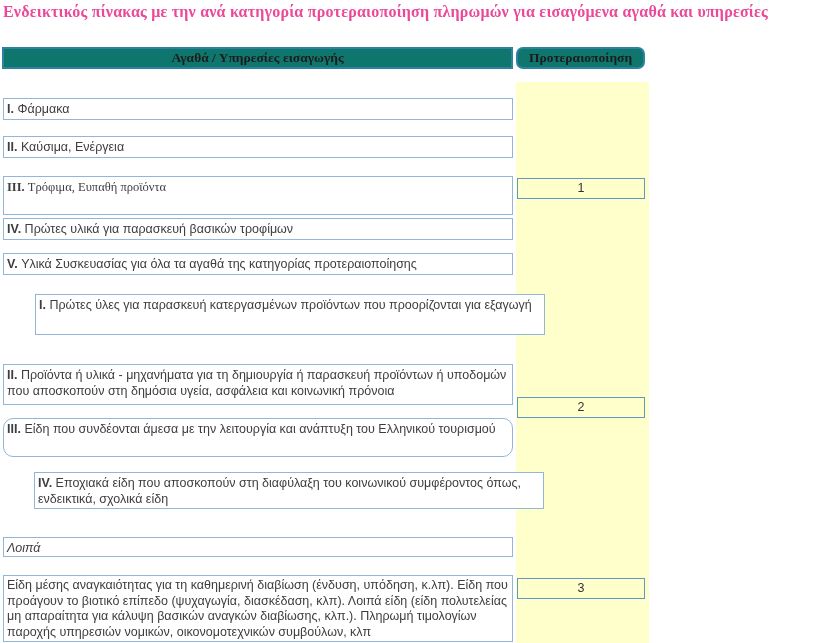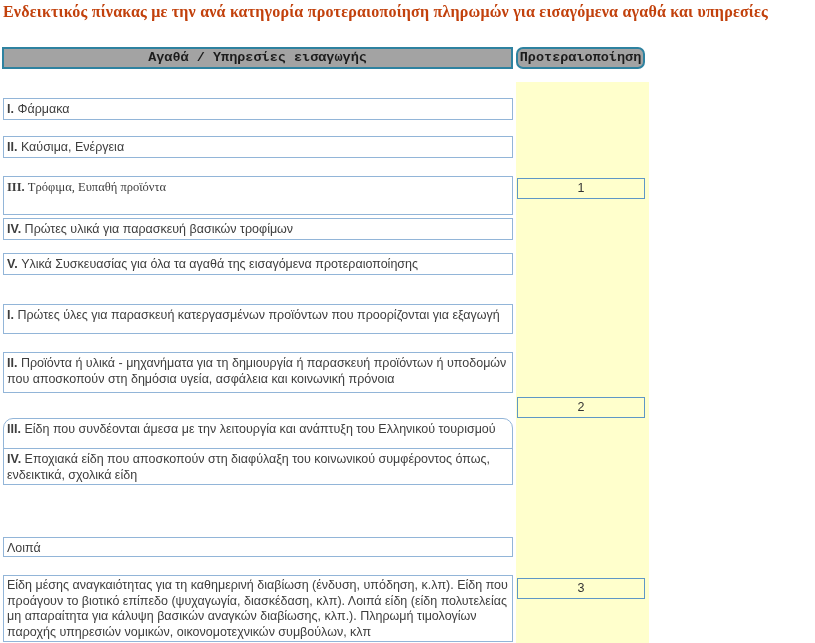--- a/index.html
+++ b/index.html
@@ -11,31 +11,31 @@
     overflow: hidden;
     font-family: "Liberation Sans", sans-serif;
   }
   .title {
     position: absolute;
     left: 3px; top: 3px;
     font-family: "Liberation Serif", serif;
     font-weight: bold;
     font-size: 16px;
     letter-spacing: 0.2px;
-    color: #c2410c;
+    color: #ec4899;
     white-space: nowrap;
   }
   .hdr {
     position: absolute;
     top: 47px;
     height: 22px;
     box-sizing: border-box;
     border: 2px solid #2e82a0;
-    background: #a3a3a3;
-    font-family: Liberation Mono, monospace;
+    background: #0f766e;
+    font-family: Liberation Serif, serif;
     font-weight: bold;
     font-size: 13.5px;
     color: #1c1c1c;
     text-align: center;
     line-height: 18px;
     overflow: hidden;
   }
   .hdr-goods   { left: 2px;   width: 511px; }
   .hdr-priority{ left: 516px; width: 129px; border-radius: 7px; }
   .band {
@@ -55,25 +55,25 @@
     color: #3d3d3d;
     padding: 2px 4px 8px 3px;
     overflow: hidden;
   }
   .box b { font-weight: bold; }
   .r1  { top:  98px; height: 22px; }
   .r2  { top: 136px; height: 22px; }
   .r3  { top: 176px; height: 39px; font-family: Liberation Serif, serif; }
   .r4  { top: 218px; height: 22px; }
   .r5  { top: 253px; height: 22px; }
-  .r6  { top: 304px; height: 30px; }
-  .r7  { top: 352px; height: 41px; }
+  .r6  { top: 294px; height: 41px; margin-left: 32px; }
+  .r7  { top: 364px; height: 41px; }
   .r8  { top: 418px; height: 39px; border-radius: 10px; }
-  .r9  { top: 448px; height: 37px; }
-  .r10 { top: 537px; height: 20px; }
+  .r9  { top: 472px; height: 37px; margin-left: 31px; }
+  .r10 { top: 537px; height: 20px; font-style: italic; }
   .r11 { top: 575px; height: 67px; line-height: 15.5px; }
   .pri {
     position: absolute;
     left: 517px;
     width: 128px;
     height: 21px;
     box-sizing: border-box;
     border: 1px solid #5f97c6;
     text-align: center;
     font-size: 12.5px;
@@ -102,21 +102,21 @@
   <div class="band" style="background: rgb(255, 255, 204);"></div>
 
   <div class="box r1"><b>I.</b><span> Φάρμακα</span></div>
 
   <div class="box r2"><b>II.</b><span> Καύσιμα, Ενέργεια</span></div>
 
   <div class="box r3"><b>III.</b><span> Τρόφιμα, Ευπαθή προϊόντα</span></div>
 
   <div class="box r4"><b>IV.</b><span> Πρώτες υλικά για παρασκευή βασικών τροφίμων</span></div>
 
-  <div class="box r5"><b>V.</b><span> Υλικά Συσκευασίας για όλα τα αγαθά της εισαγόμενα προτεραιοποίησης</span></div>
+  <div class="box r5"><b>V.</b><span> Υλικά Συσκευασίας για όλα τα αγαθά της κατηγορίας προτεραιοποίησης</span></div>
 
   <div class="box r6"><b>I.</b><span> Πρώτες ύλες για παρασκευή κατεργασμένων προϊόντων που προορίζονται για εξαγωγή</span></div>
 
   <div class="box r7"><b>II.</b><span> Προϊόντα ή υλικά - μηχανήματα για τη δημιουργία ή παρασκευή προϊόντων ή υποδομών που αποσκοπούν στη δημόσια υγεία, ασφάλεια και κοινωνική πρόνοια</span></div>
 
   <div class="box r8"><b>III.</b><span> Είδη που συνδέονται άμεσα με την λειτουργία και ανάπτυξη του Ελληνικού τουρισμού</span></div>
 
   <div class="box r9"><b>IV.</b><span> Εποχιακά είδη που αποσκοπούν στη διαφύλαξη του κοινωνικού συμφέροντος όπως, ενδεικτικά, σχολικά είδη</span></div>
 
   <div class="box r10"><span>Λοιπά</span></div>

